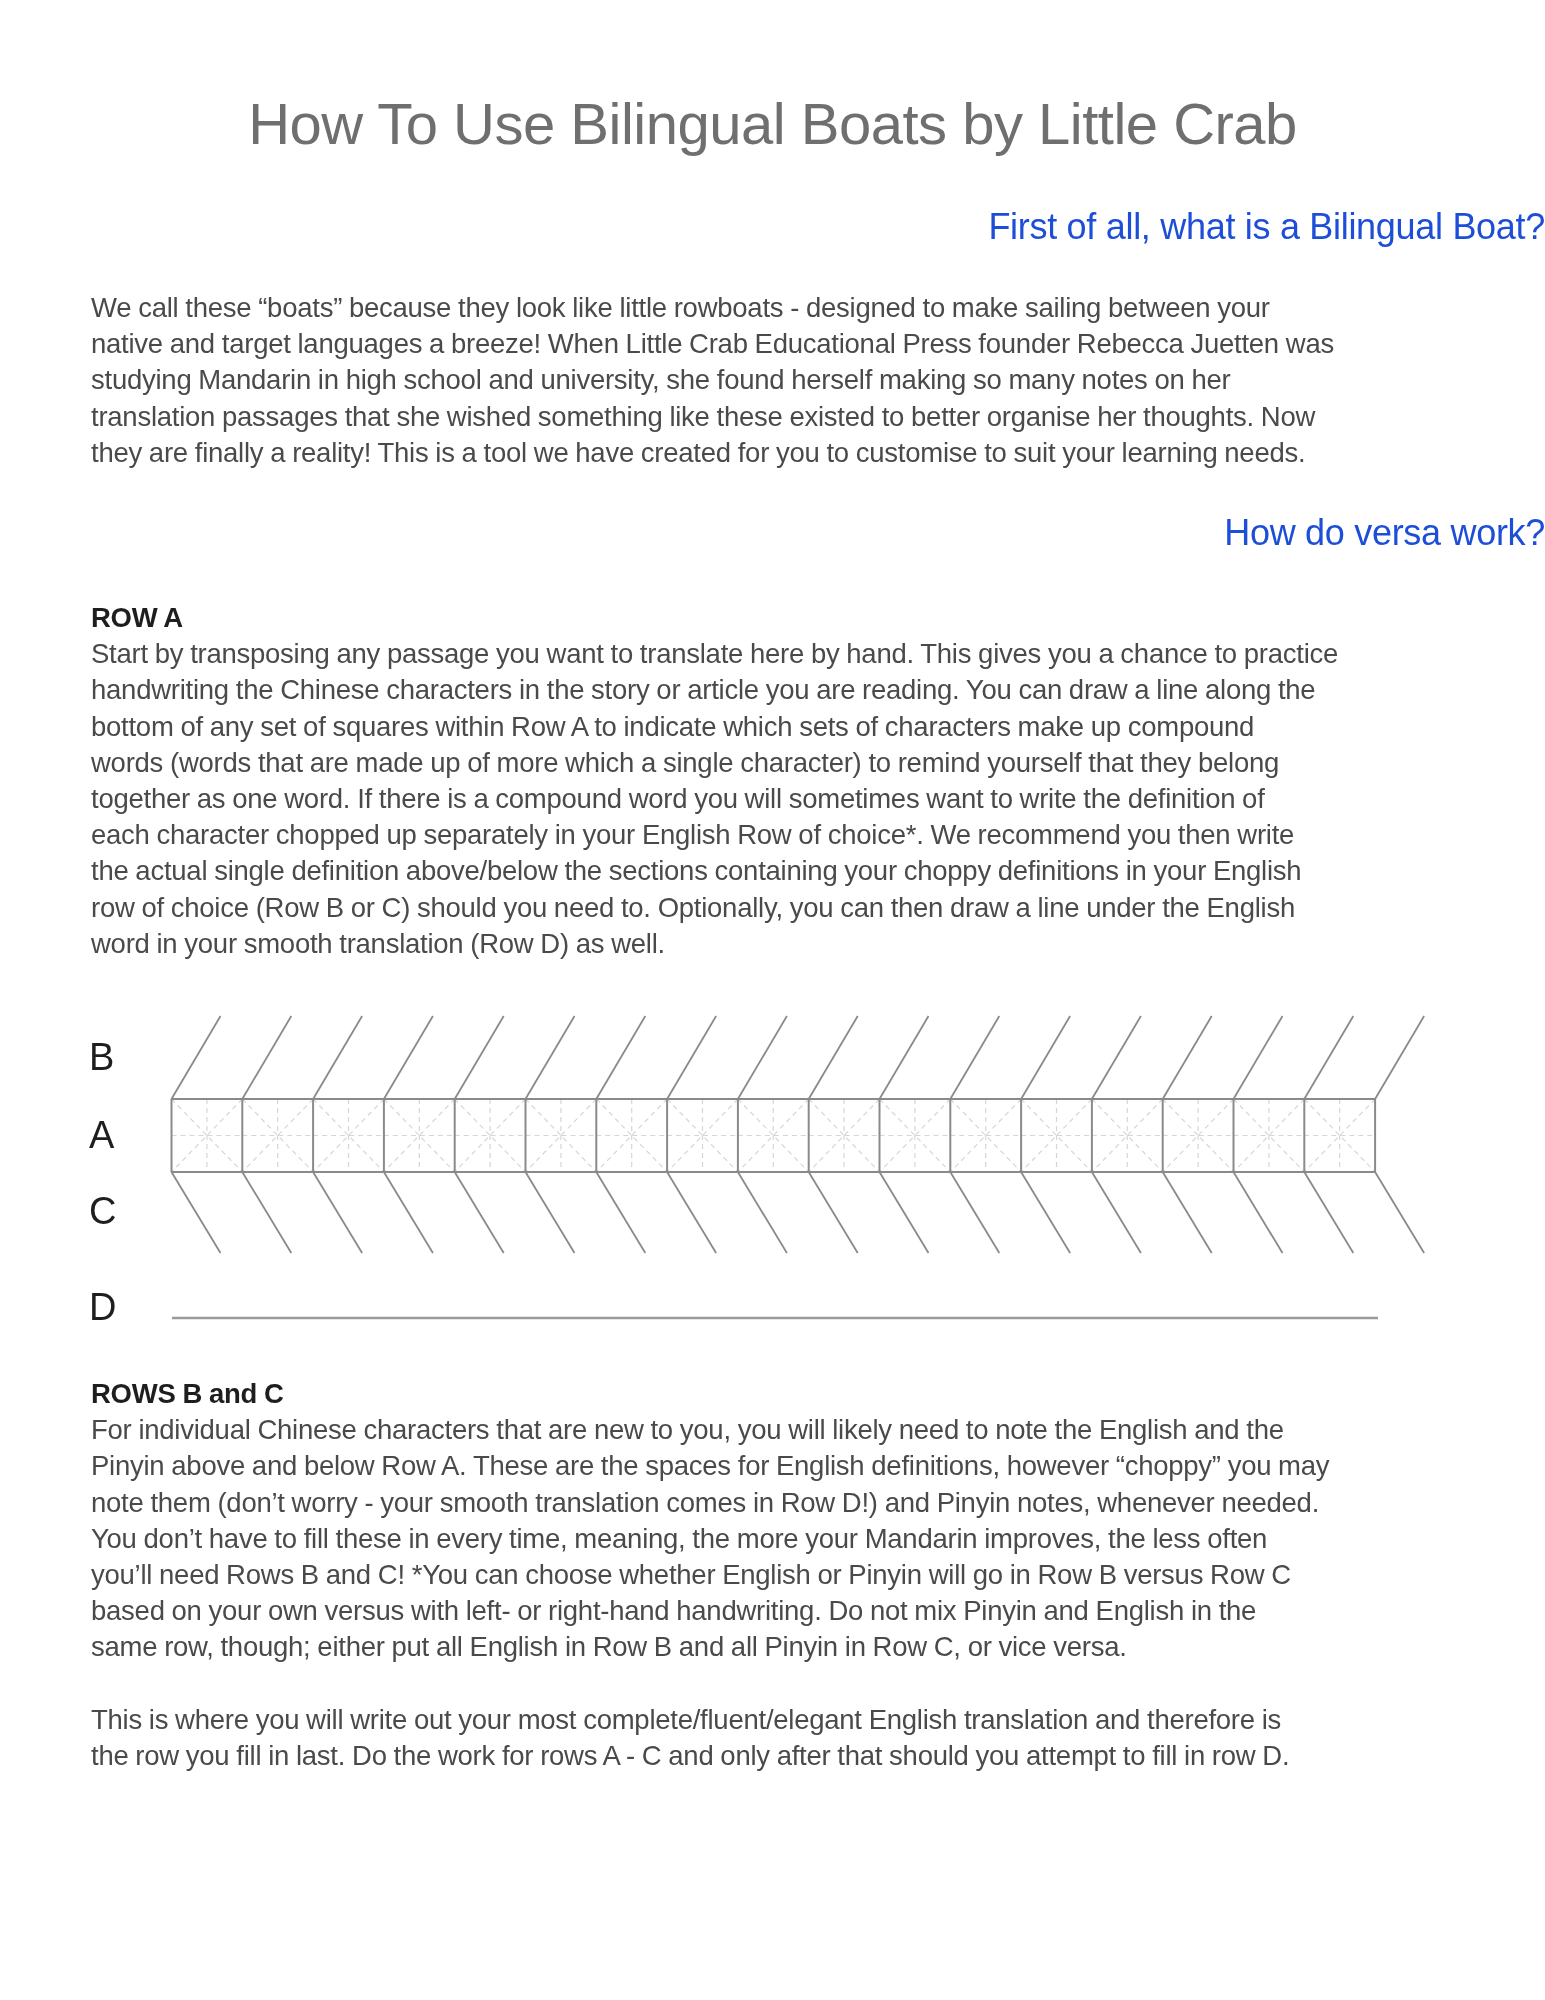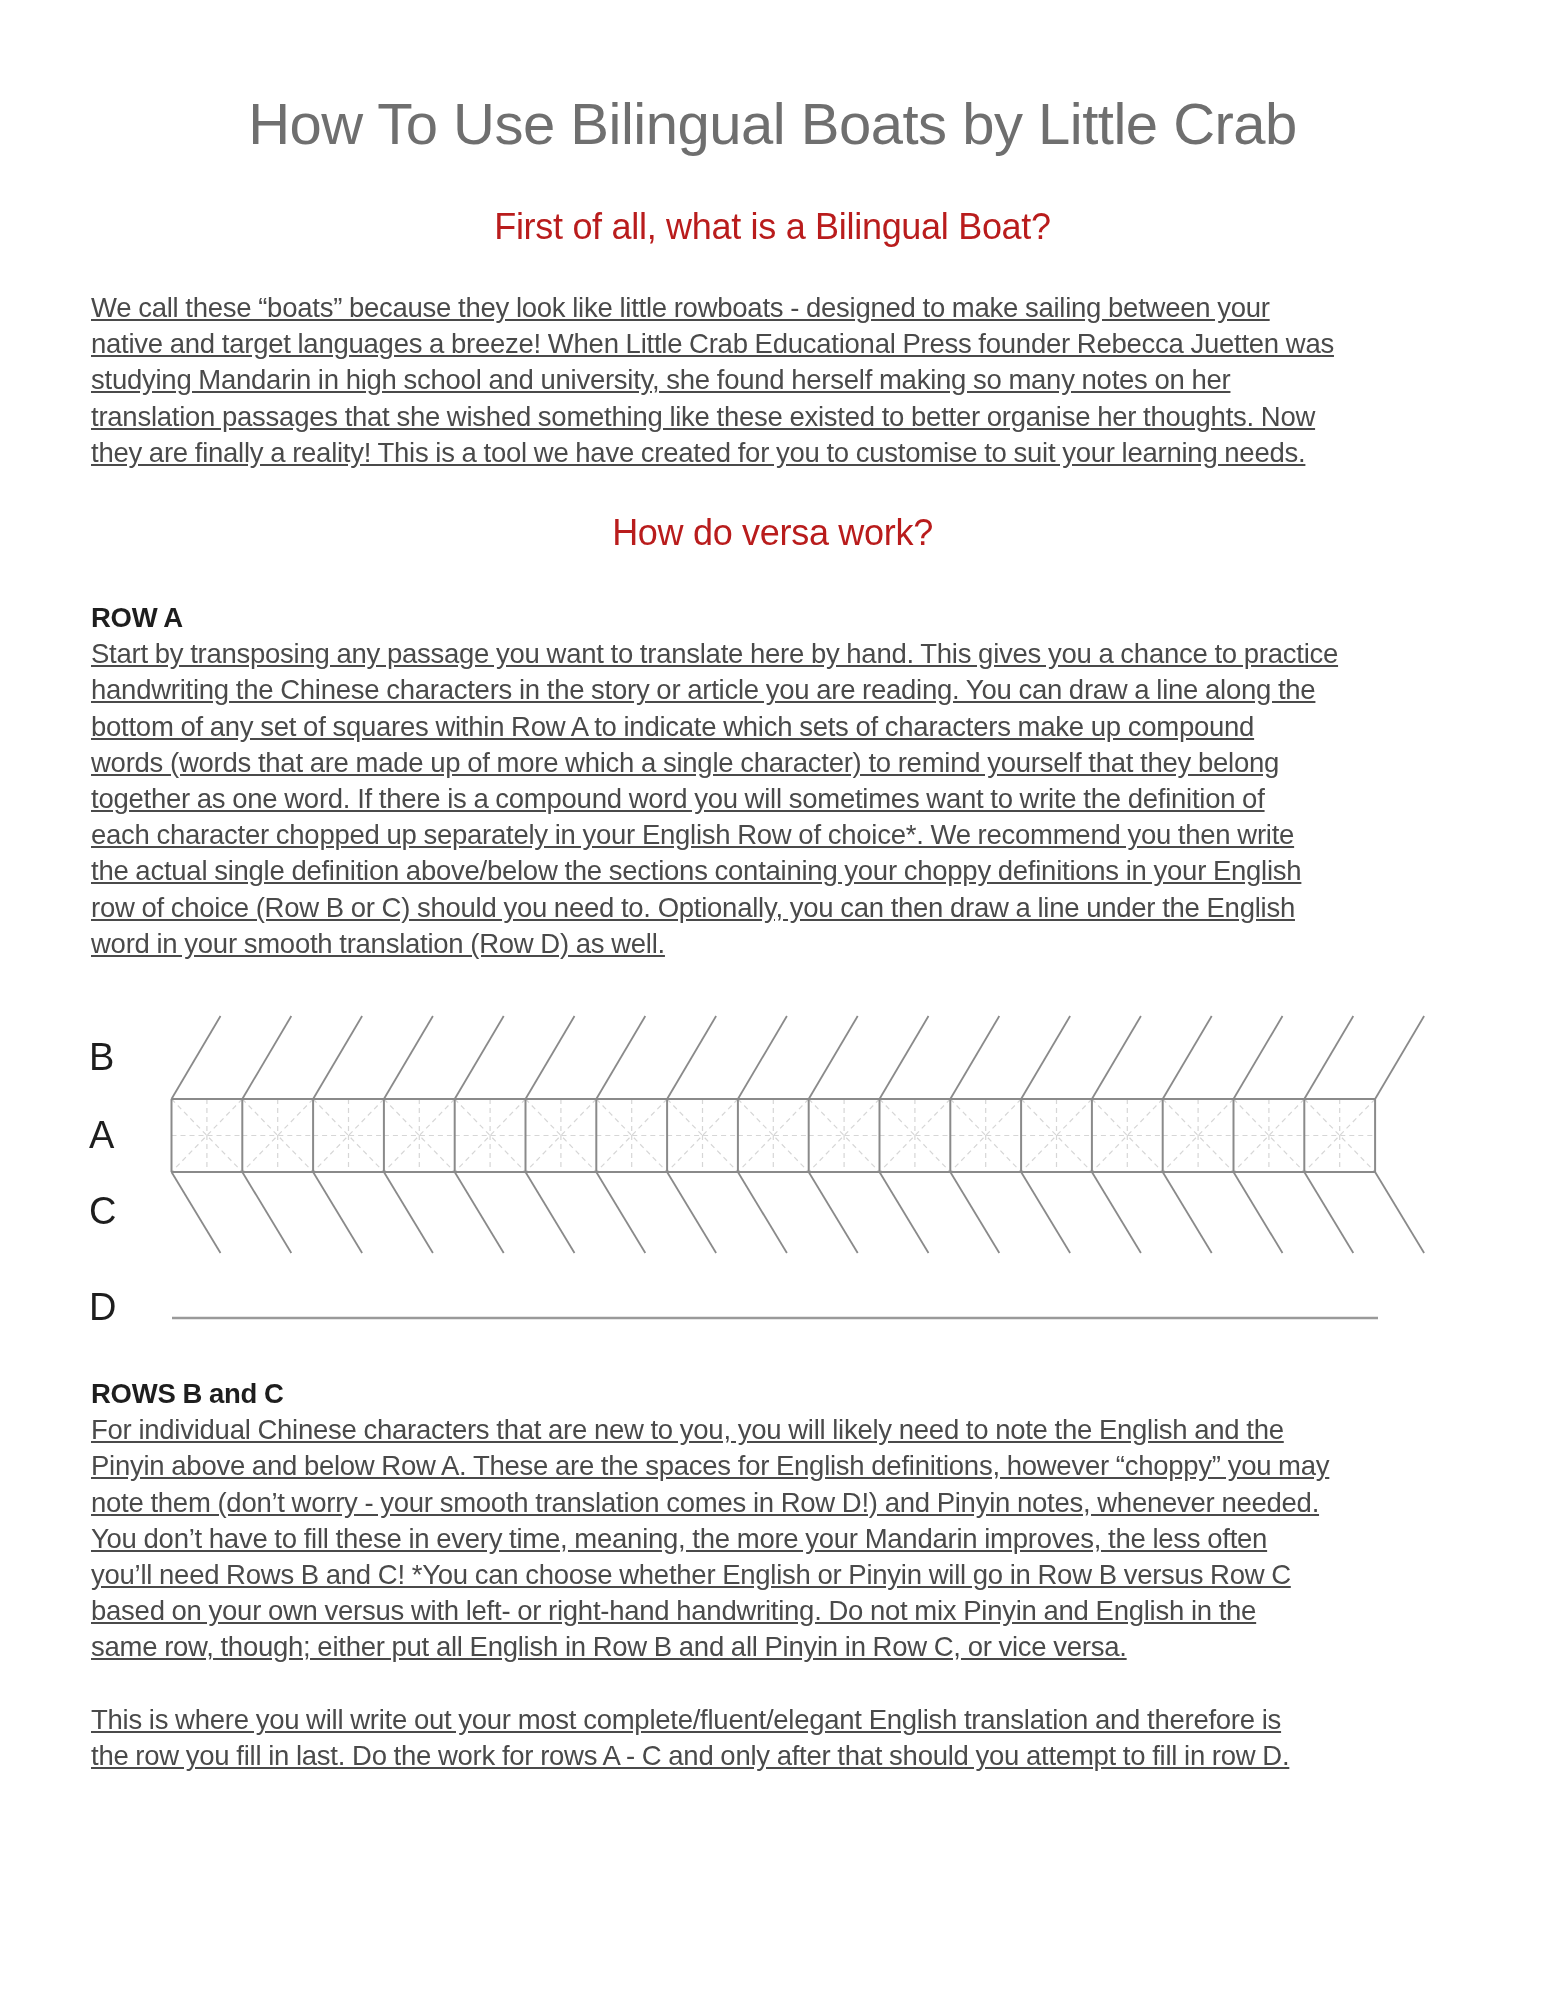--- a/index.html
+++ b/index.html
@@ -23,42 +23,41 @@
       font-size: 58px;
       font-weight: 400;
       color: #6f6f6f;
       letter-spacing: -0.5px;
       margin: 0;
     }
     .section-heading {
       position: absolute;
       left: 0;
       width: 1545px;
-      text-align: center;
+      text-align: right;
       font-size: 36px;
       font-weight: 400;
-      color: #b91c1c;
+      color: #1d4ed8;
       margin: 0;
       letter-spacing: -0.3px;
     }
     .para {
       position: absolute;
       left: 91px;
       width: 1380px;
       font-size: 27.5px;
       line-height: 36.2px;
       color: #4a4a4a;
       margin: 0;
       letter-spacing: -0.25px;
       word-spacing: -0.5px;
     }
     .para .line {
       display: block;
       white-space: nowrap;
-      text-decoration: underline;
     }
     .row-heading {
       display: block;
       color: #1e1e1e;
       font-weight: 700;
       white-space: nowrap;
     }
     .diagram {
       position: absolute;
       left: 0;

